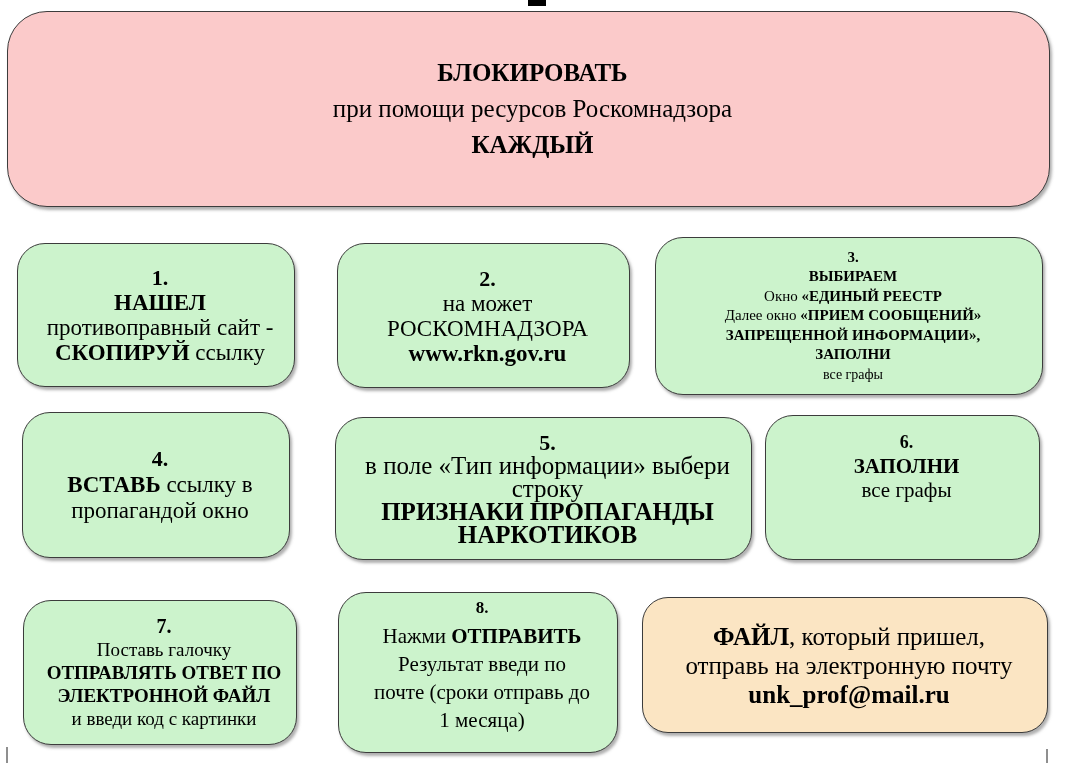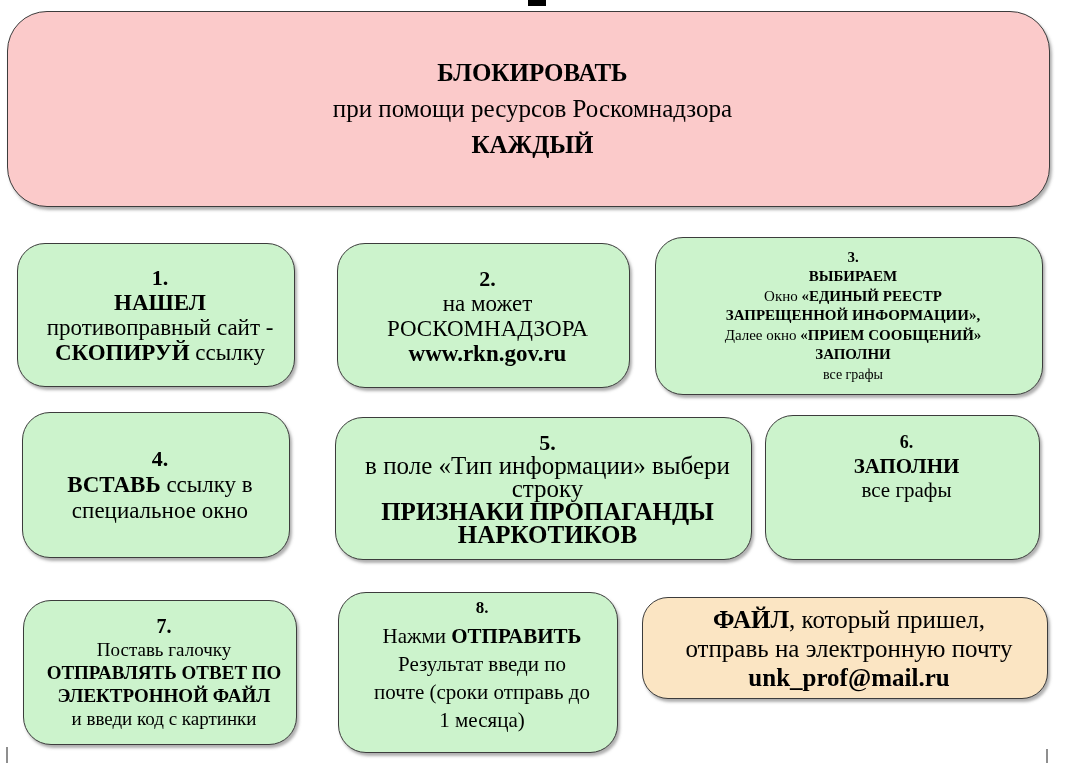--- a/index.html
+++ b/index.html
@@ -42,21 +42,21 @@
   
   .s4 { left: 22px;  top: 412px; width: 268px; height: 146px; font-size: 23px; line-height: 26px; }
   .s5 { left: 335px; top: 417px; width: 417px; height: 143px; font-size: 25px; line-height: 23px; }
   .s6 { left: 765px; top: 415px; width: 275px; height: 145px; font-size: 21px; line-height: 24px;
         justify-content: flex-start; padding-top: 14px; }
 
   
   .s7 { left: 23px;  top: 600px; width: 274px; height: 145px; font-size: 19px; line-height: 23px; }
   .s8 { left: 338px; top: 592px; width: 280px; height: 161px; font-size: 21px; line-height: 28px;
         justify-content: flex-start; padding-top: 1px; }
-  .file { left: 642px; top: 597px; width: 406px; height: 102px; font-size: 25px; line-height: 29px; }
+  .file { left: 642px; top: 597px; width: 406px; height: 136px; font-size: 25px; line-height: 29px; }
 
   .num-lg { font-size: 22px; }
   .num-md { font-size: 20px; }
   .num-s6 { font-size: 18px; }
   .num-s8 { font-size: 17px; }
 
   .top-cut {
     position: absolute; left: 528px; top: 0; width: 18px; height: 6px;
     background: #000000;
   }
@@ -89,30 +89,30 @@
   <div class="box green s2">
     <div class="line b num-lg">2.</div>
     <div class="line">на может РОСКОМНАДЗОРА</div>
     <div class="line b">www.rkn.gov.ru</div>
   </div>
 
   <div class="box green s3">
     <div class="line b">3.</div>
     <div class="line b">ВЫБИРАЕМ</div>
     <div class="line"><span>Окно </span><span class="b">«ЕДИНЫЙ РЕЕСТР</span></div>
+    <div class="line"><span>Далее окно </span><span class="b">«ПРИЕМ СООБЩЕНИЙ»</span></div>
     <div class="line b">ЗАПРЕЩЕННОЙ ИНФОРМАЦИИ»,</div>
-    <div class="line"><span>Далее окно </span><span class="b">«ПРИЕМ СООБЩЕНИЙ»</span></div>
     <div class="line b">ЗАПОЛНИ</div>
     <div class="line small">все графы</div>
   </div>
 
   <div class="box green s4">
     <div class="line b num-lg">4.</div>
     <div class="line"><span class="b">ВСТАВЬ</span><span> ссылку в</span></div>
-    <div class="line">специальное окно</div>
+    <div class="line">пропагандой окно</div>
   </div>
 
   <div class="box green s5">
     <div class="line b num-lg">5.</div>
     <div class="line">в поле «Тип информации» выбери</div>
     <div class="line">строку</div>
     <div class="line b">ПРИЗНАКИ ПРОПАГАНДЫ</div>
     <div class="line b">НАРКОТИКОВ</div>
   </div>
 

